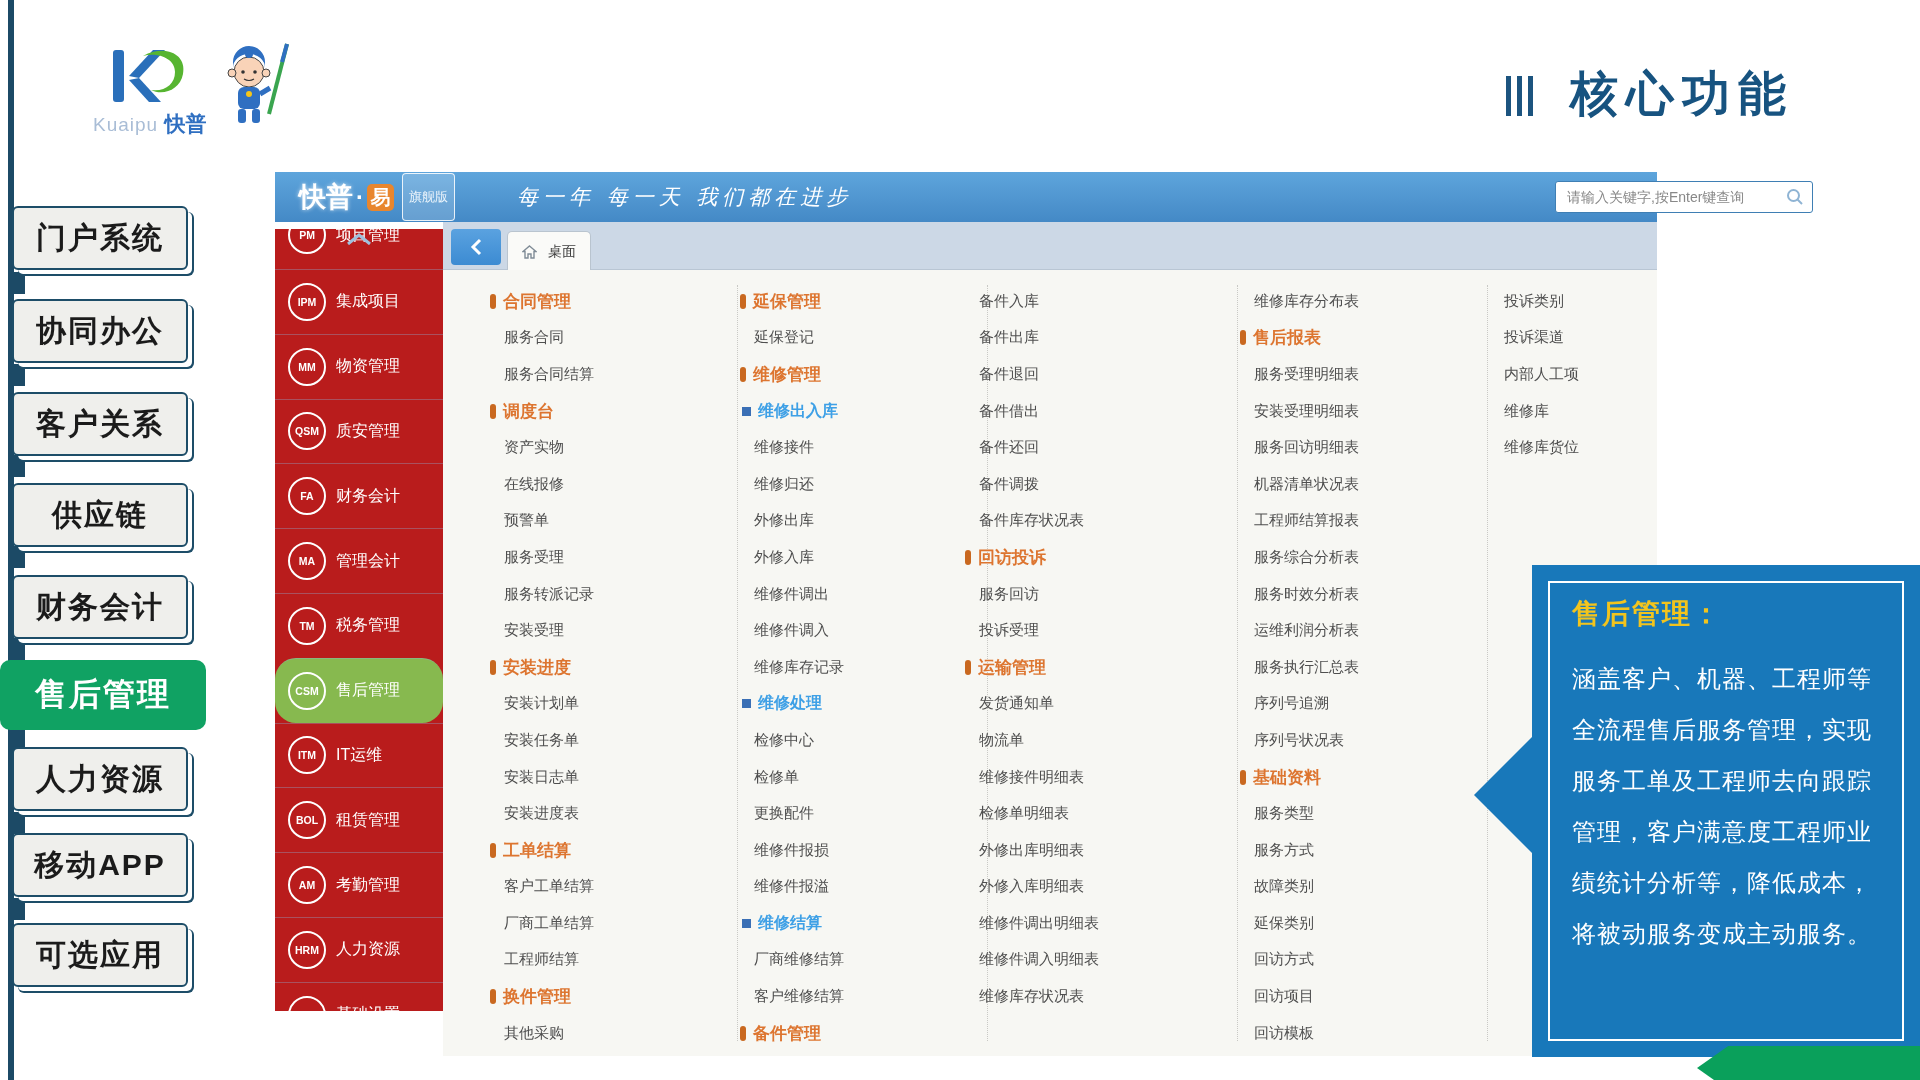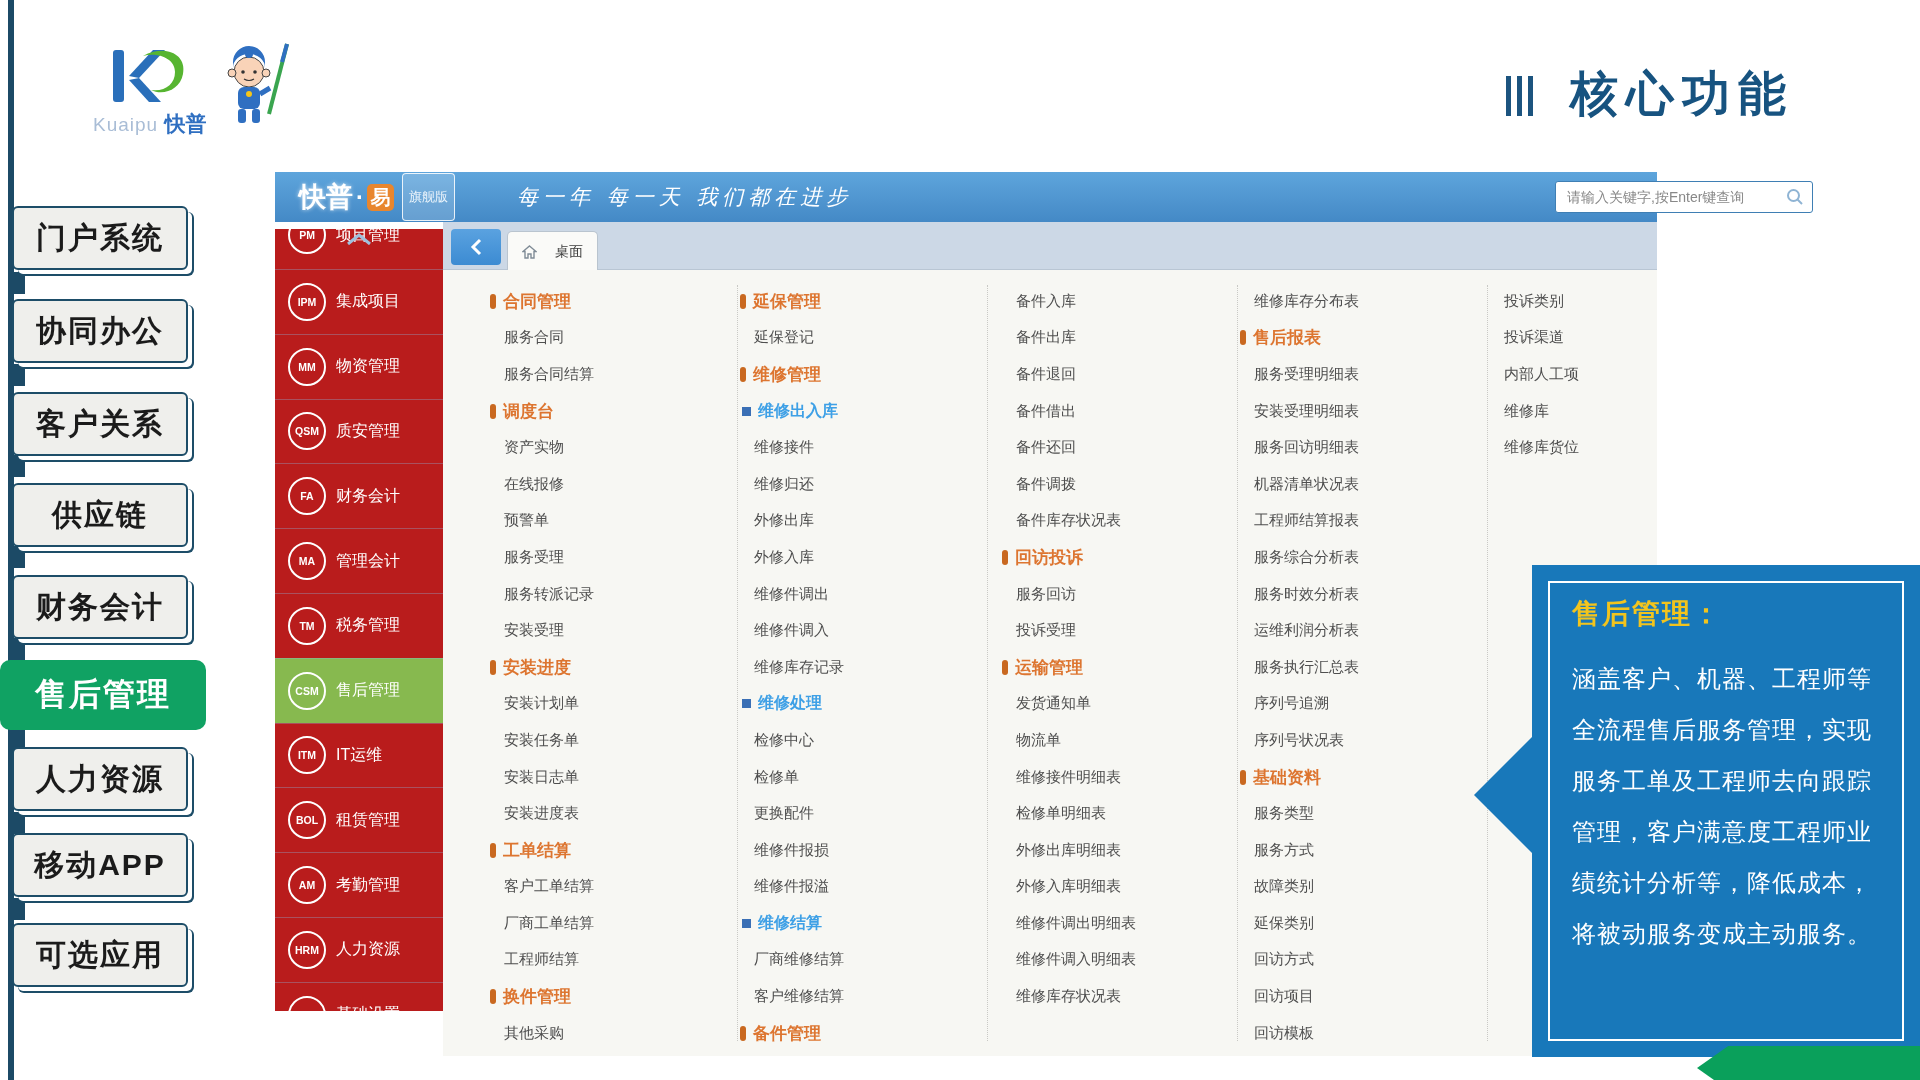--- a/index.html
+++ b/index.html
@@ -51,30 +51,30 @@
   .app-nav{position:absolute;left:275px;top:229px;width:168px;height:782px;background:#b91c1c;overflow:hidden;}
   .nav-chevron{position:absolute;left:0;width:168px;text-align:center;z-index:5;cursor:pointer;}
   .nav-partial{height:40px;overflow:hidden;}
   .nav-partial .nav-item{margin-top:-26px;border-top:none;}
   .nav-item{height:64.8px;display:flex;align-items:center;border-top:1px solid rgba(140,180,220,.35);
     box-sizing:border-box;cursor:pointer;}
   .nav-item .code{width:38px;height:38px;border:2px solid #fff;border-radius:50%;box-sizing:border-box;
     margin-left:13px;margin-right:10px;display:flex;align-items:center;justify-content:center;
     color:#fff;font-size:10.5px;font-weight:bold;flex:none;}
   .nav-item .nlabel{color:#fff;font-size:16px;}
-  .nav-item.active{background:#87b94f;}
+  .nav-item.active{background:#87b94f;border-radius:21px;}
 
   
   .tabbar{position:absolute;left:443px;top:222px;width:1214px;height:48px;background:#ccd8e6;
     border-bottom:1px solid #b9c6d4;box-sizing:border-box;}
   .back-btn{position:absolute;left:8px;top:7px;width:50px;height:36px;border-radius:4px;cursor:pointer;
     background:linear-gradient(#5aa2e0,#3c8bd2);display:flex;align-items:center;justify-content:center;}
   .tab{position:absolute;left:64px;top:9px;height:39px;padding:0 14px;background:#fafaf8;
     border:1px solid #b9c4cf;border-bottom:none;border-radius:5px 5px 0 0;display:flex;
-    align-items:center;gap:18px;font-size:14px;color:#3c3c3c;cursor:pointer;}
+    align-items:center;gap:11px;font-size:14px;color:#3c3c3c;cursor:pointer;}
 
   
   .content{position:absolute;left:443px;top:270px;width:1214px;height:786px;background:#f7f7f3;}
   .vdiv{position:absolute;top:15px;height:756px;border-left:1px dotted #c9c9c5;}
   .menu-col{position:absolute;top:13px;}
   .mrow{display:flex;align-items:center;height:36.6px;cursor:pointer;}
   .mrow .bullet{display:none;}
   .mrow.h .bullet{display:inline-block;width:6px;height:15px;background:#c9681f;border-radius:3px;margin-right:7px;}
   .mrow.h .lbl{color:#dd7530;font-weight:bold;font-size:17px;}
   .mrow.s{padding-left:2px;}
@@ -525,21 +525,21 @@
         <div class="mrow i">
 
           <span class="lbl">客户维修结算</span>
         </div>
 
         <div class="mrow h">
           <span class="bullet"></span>
           <span class="lbl">备件管理</span>
         </div>
       </div>
-    <div class="menu-col" style="left:559px;width:240px">
+    <div class="menu-col" style="left:522px;width:240px">
 
         <div class="mrow i">
 
           <span class="lbl">备件入库</span>
         </div>
 
         <div class="mrow i">
 
           <span class="lbl">备件出库</span>
         </div>

